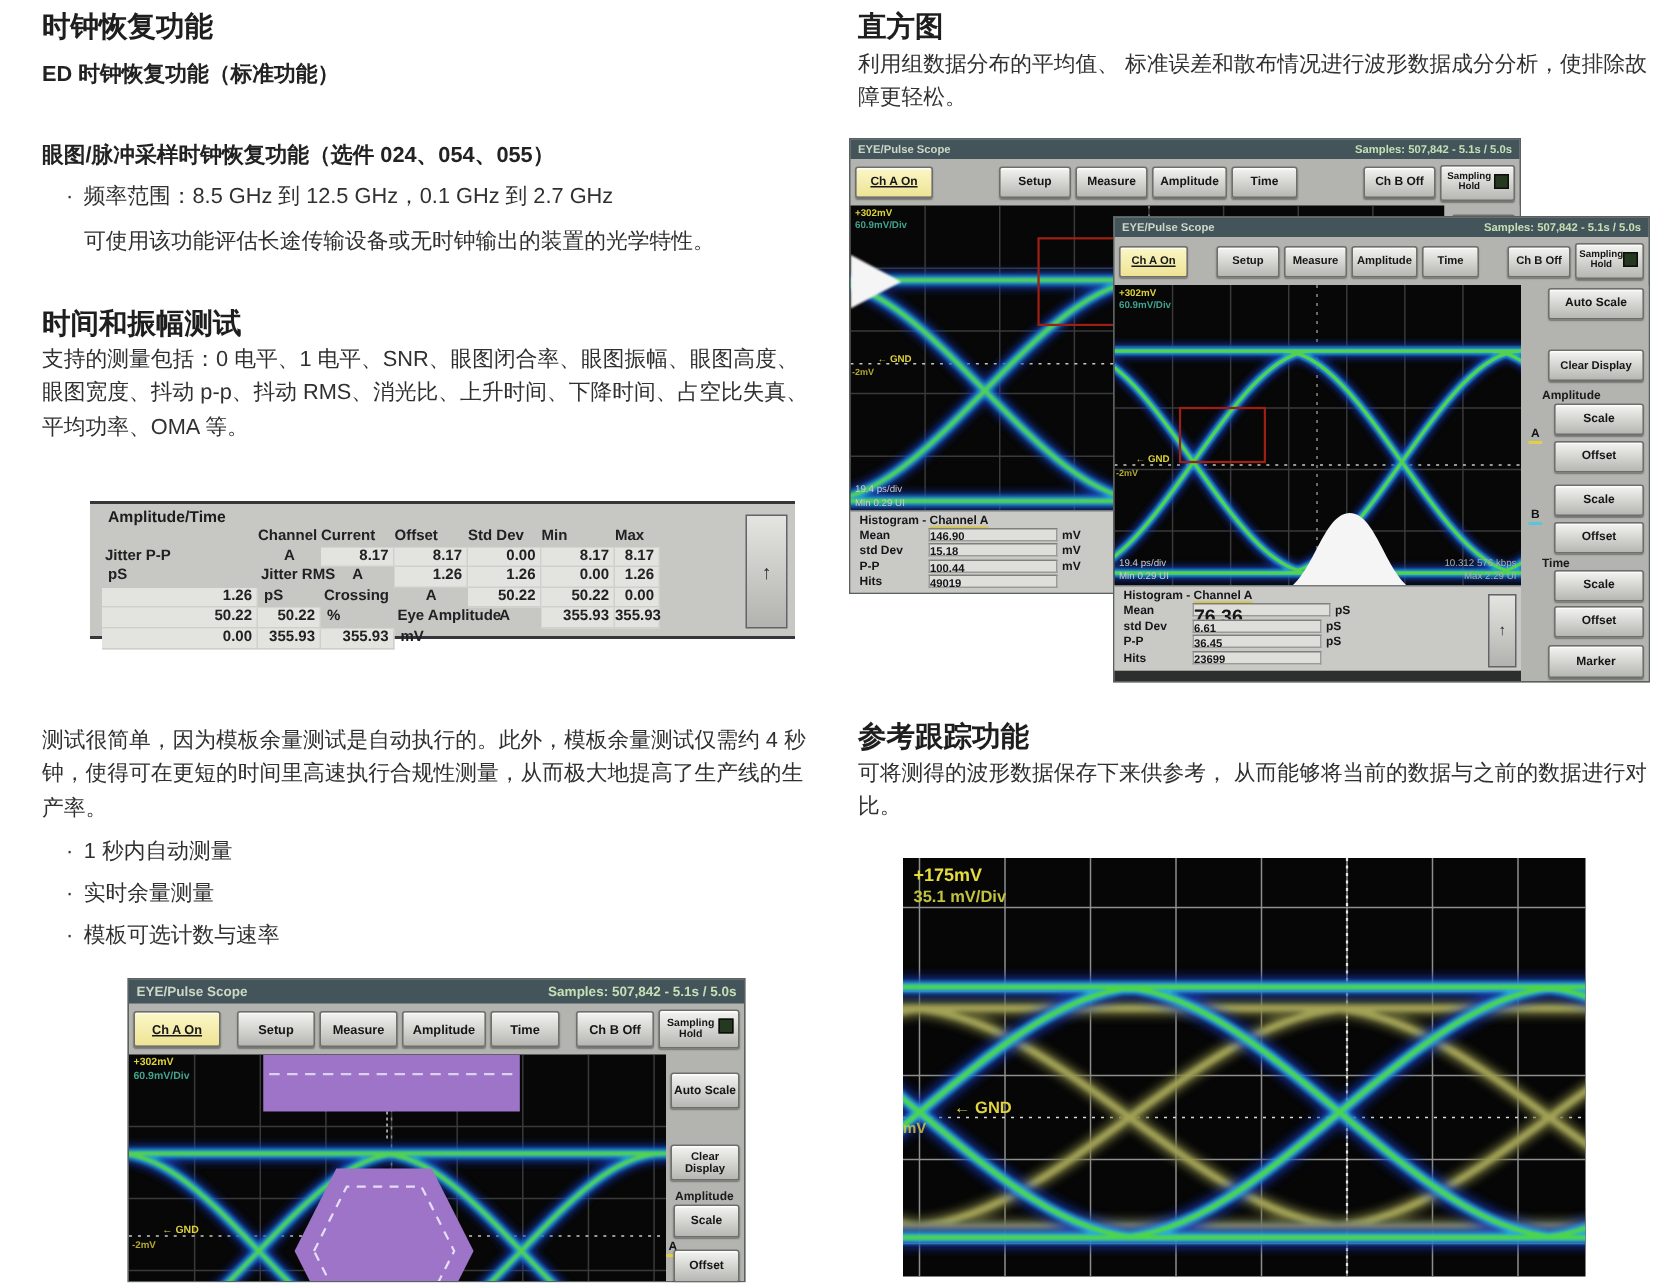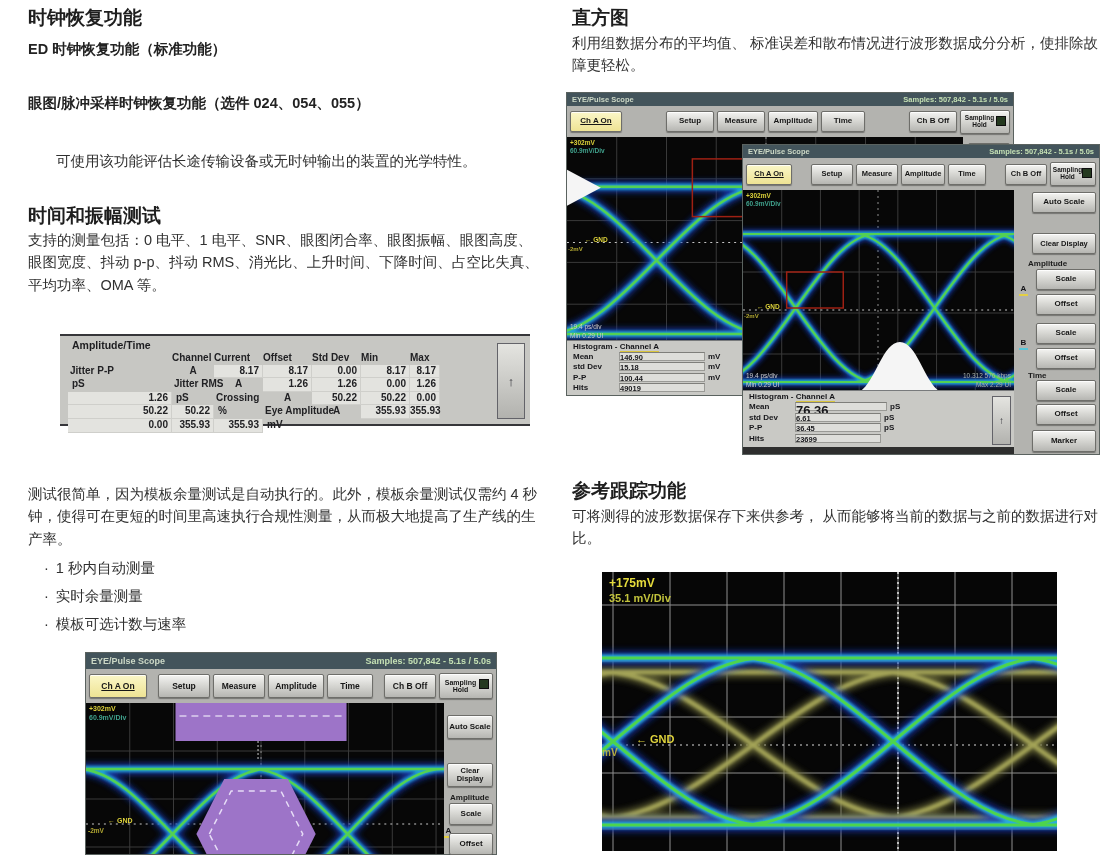--- a/index.html
+++ b/index.html
@@ -71,20 +71,21 @@
   .refimg{position:absolute;background:#060606;overflow:hidden}
 </style>
 </head>
 <body>
 
 <div class="page">
 
   <div class="abs h1" style="left:28px;top:5px">时钟恢复功能</div>
   <div class="abs h3" style="left:28px;top:40px">ED 时钟恢复功能（标准功能）</div>
   <div class="abs h3" style="left:28px;top:94px">眼图/脉冲采样时钟恢复功能（选件 024、054、055）</div>
+  <div class="abs body-t" style="left:44px;top:120px;width:500px"><span class="dot">·</span><span>频率范围：8.5 GHz 到 12.5 GHz，0.1 GHz 到 2.7 GHz</span></div>
   <div class="abs body-t" style="left:56px;top:150px;width:500px">可使用该功能评估长途传输设备或无时钟输出的装置的光学特性。</div>
 
   <div class="abs h1" style="left:28px;top:203px">时间和振幅测试</div>
   <div class="abs body-t" style="left:28px;top:229px;width:518px">支持的测量包括：0 电平、1 电平、SNR、眼图闭合率、眼图振幅、眼图高度、眼图宽度、抖动 p-p、抖动 RMS、消光比、上升时间、下降时间、占空比失真、平均功率、OMA 等。</div>
 
   <div class="amptable">
     <div class="title">Amplitude/Time</div>
     <div class="tgrid">
       <div class="tn"></div>
       <div class="th">Channel</div>

